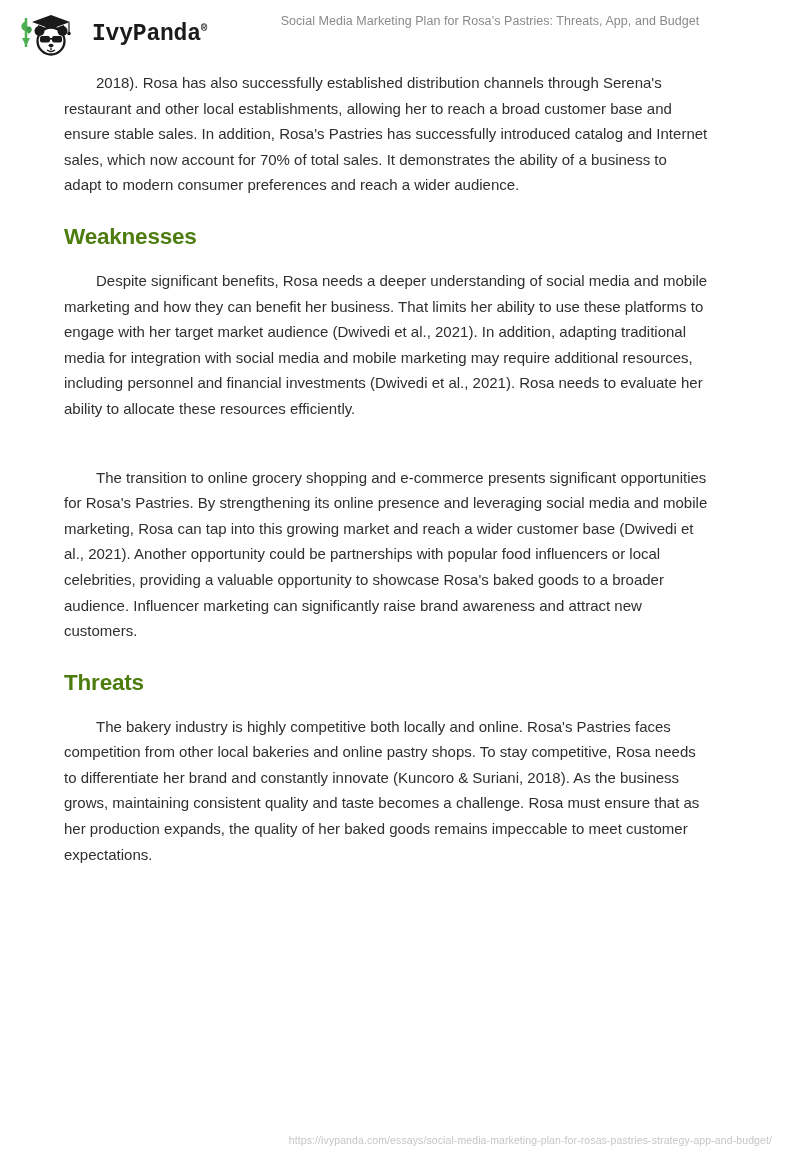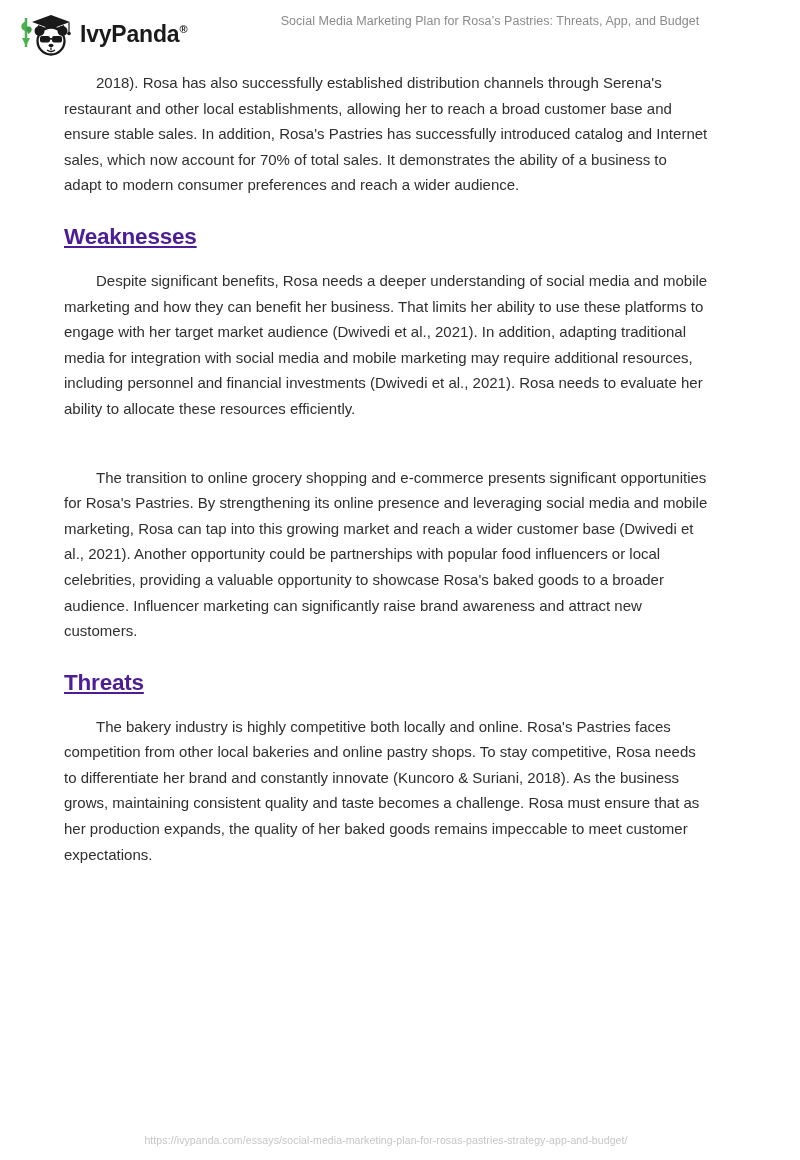--- a/index.html
+++ b/index.html
@@ -37,27 +37,27 @@
     align-items: center;
     height: 46px;
   }
   .brand-logo {
     width: 62px;
     height: 46px;
     flex: 0 0 auto;
     display: block;
   }
   .brand-wordmark {
-    font-family: Liberation Sans, sans-serif;
+    font-family: Liberation Mono, monospace;
     font-weight: bold;
     font-size: 23px;
     color: #1a1a1a;
     letter-spacing: -0.2px;
     line-height: 1;
-    margin-left: 2px;
+    margin-left: 14px;
     position: relative;
     top: 1px;
     white-space: nowrap;
   }
   .brand-reg {
     font-size: 11px;
     vertical-align: super;
     line-height: 1;
   }
   .doc-title {
@@ -83,36 +83,35 @@
     font-size: 15px;
     line-height: 25.6px;
     color: #2f2f2f;
     margin: 0;
     text-indent: 32px;
     letter-spacing: 0.0px;
   }
   .section-heading {
     font-size: 22.5px;
     font-weight: bold;
-    color: #4c1d95;
+    color: #4d7c0f;
     margin: 0;
     line-height: 1.2;
     letter-spacing: -0.2px;
-    text-decoration: underline;
   }
   .sp-heading-top { height: 25px; }
   .sp-heading-bottom { height: 18px; }
 
   
   .page-footer {
     position: absolute;
     left: 0;
     top: 1130px;
     width: 800px;
-    text-align: center;
+    text-align: right;
     padding-right: 28px;
     box-sizing: border-box;
   }
   .footer-url {
     font-size: 10.5px;
     color: #c6c6c6;
     letter-spacing: 0.1px;
     white-space: nowrap;
     text-decoration: none;
   }

